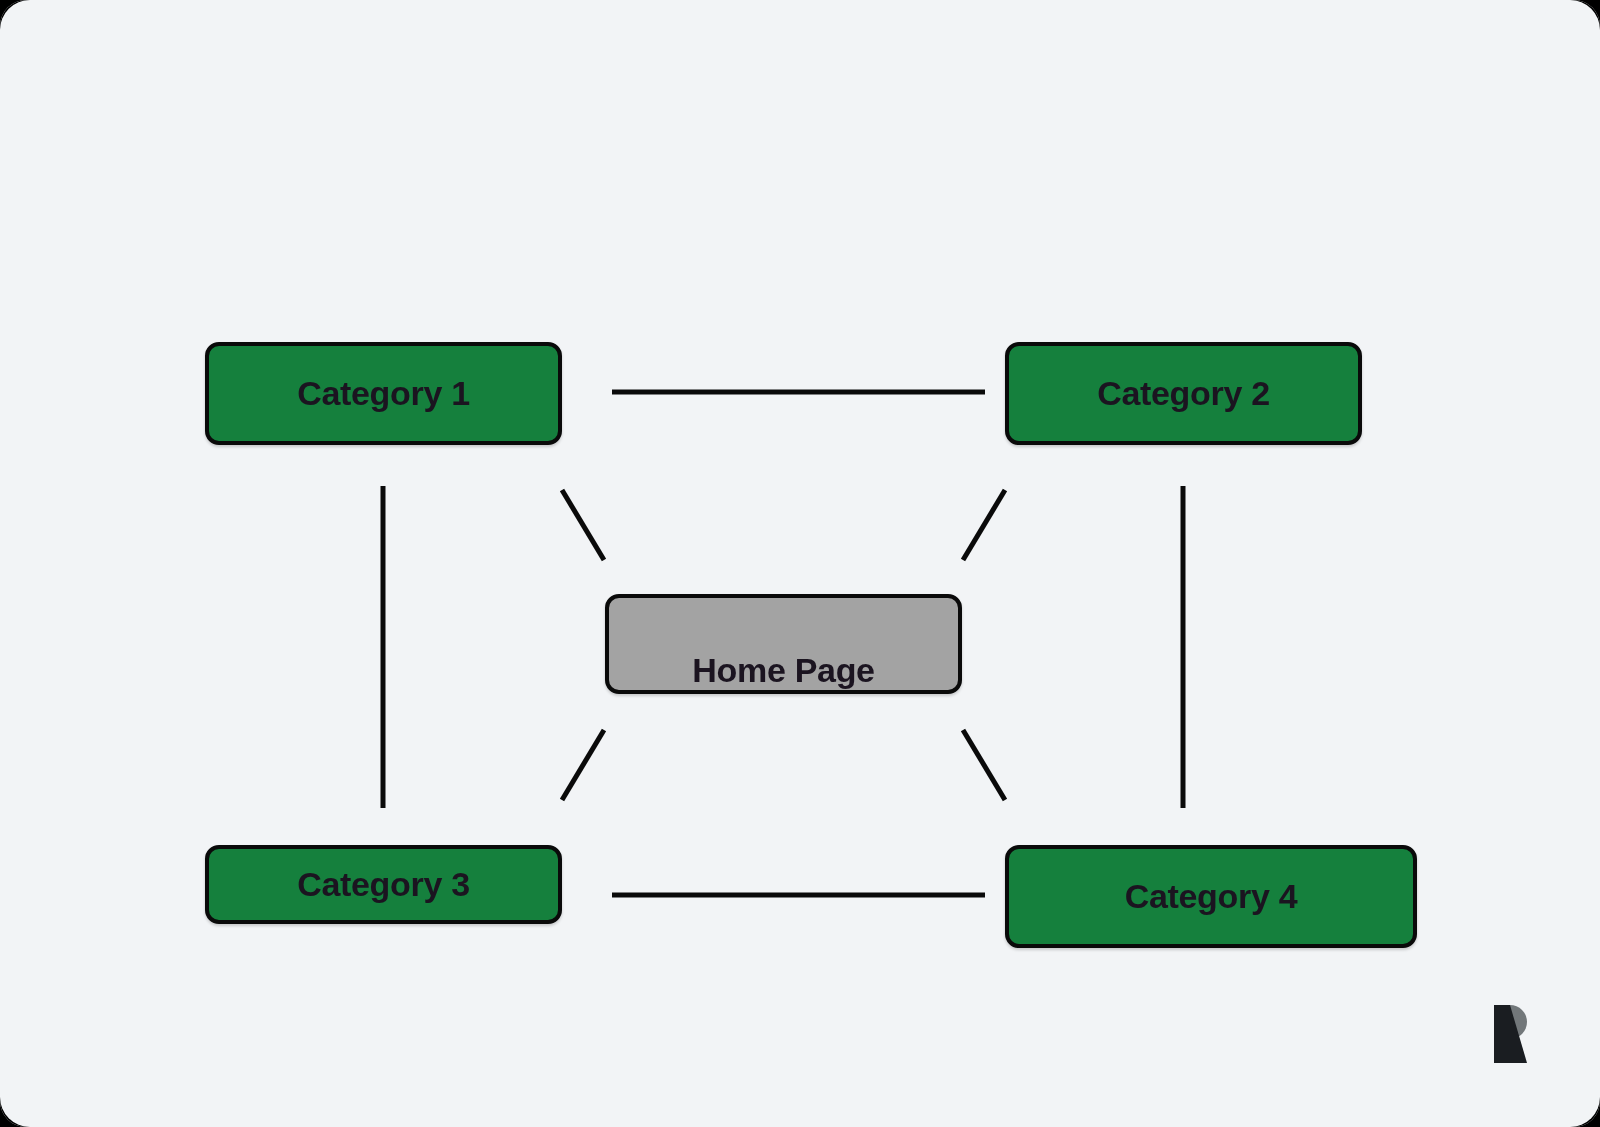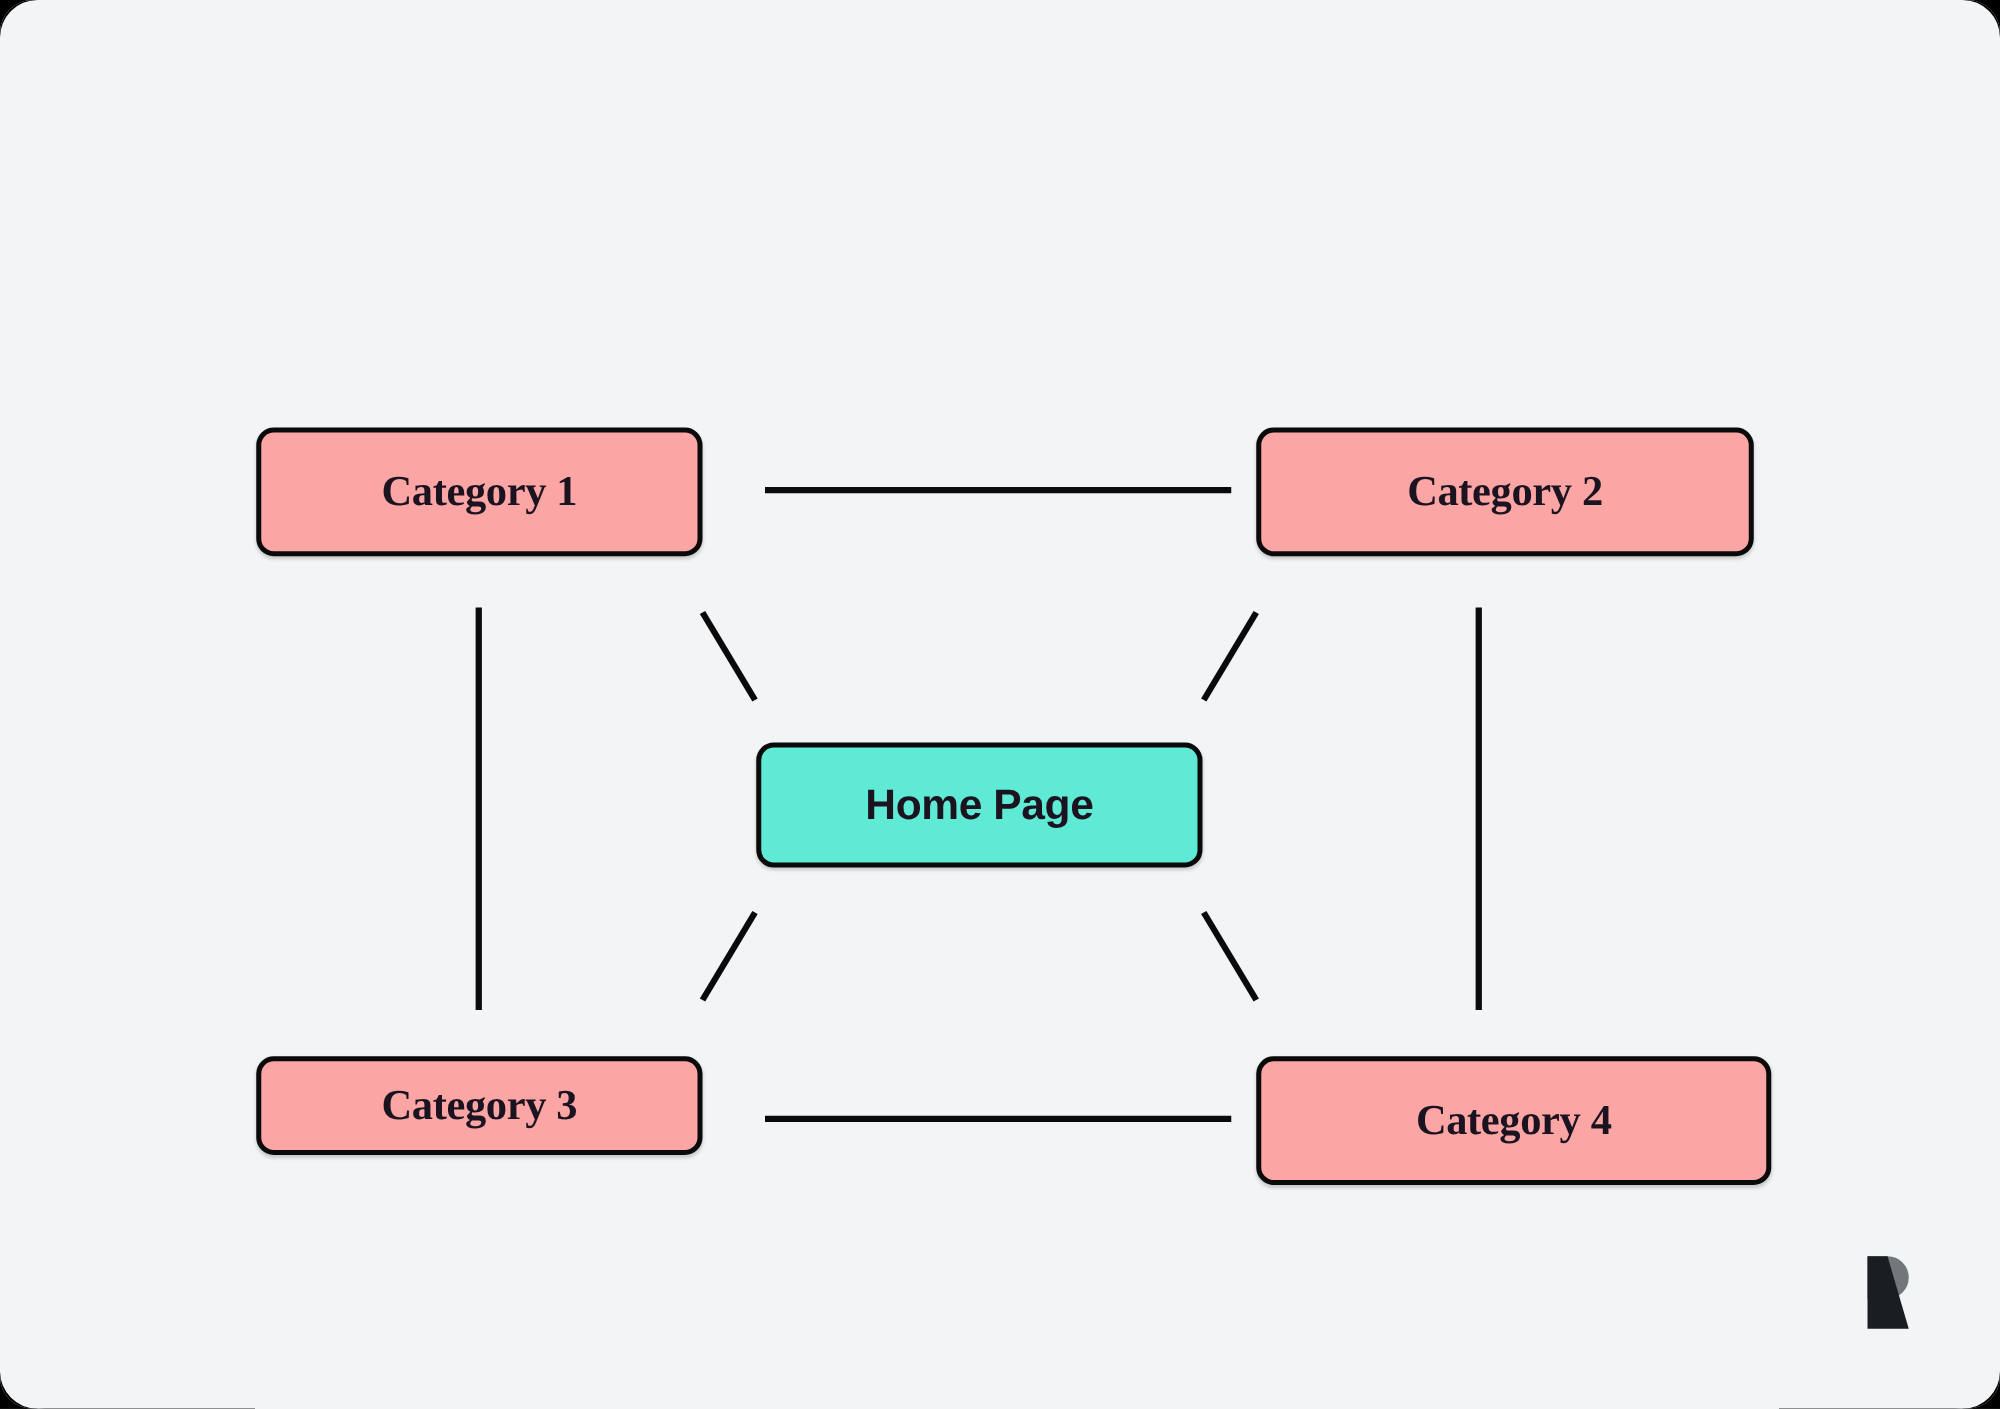--- a/index.html
+++ b/index.html
@@ -47,25 +47,25 @@
     border-radius: 14px;
     display: flex;
     align-items: center;
     justify-content: center;
     font-size: 34px;
     font-weight: bold;
     letter-spacing: -0.3px;
     color: #1b1420;
     box-shadow: 0 2px 3px rgba(0,0,0,0.18);
   }
-  .node.cat  { background: #fca5a5; font-family: Liberation Serif, serif; }
-  .node.home { background: #5eead4; }
+  .node.cat  { background: #15803d; }
+  .node.home { background: #a3a3a3; align-items: flex-end; }
 
   #node-cat1 { left: 205px;  top: 342px; width: 357px; height: 103px; }
-  #node-cat2 { left: 1005px; top: 342px; width: 398px; height: 103px; }
+  #node-cat2 { left: 1005px; top: 342px; width: 357px; height: 103px; }
   #node-cat3 { left: 205px;  top: 845px; width: 357px; height: 79px; }
   #node-cat4 { left: 1005px; top: 845px; width: 412px; height: 103px; }
   #node-home { left: 605px;  top: 594px; width: 357px; height: 100px; }
 
   
   #edges {
     position: absolute;
     left: 0; top: 0;
     width: 1600px;
     height: 1127px;

